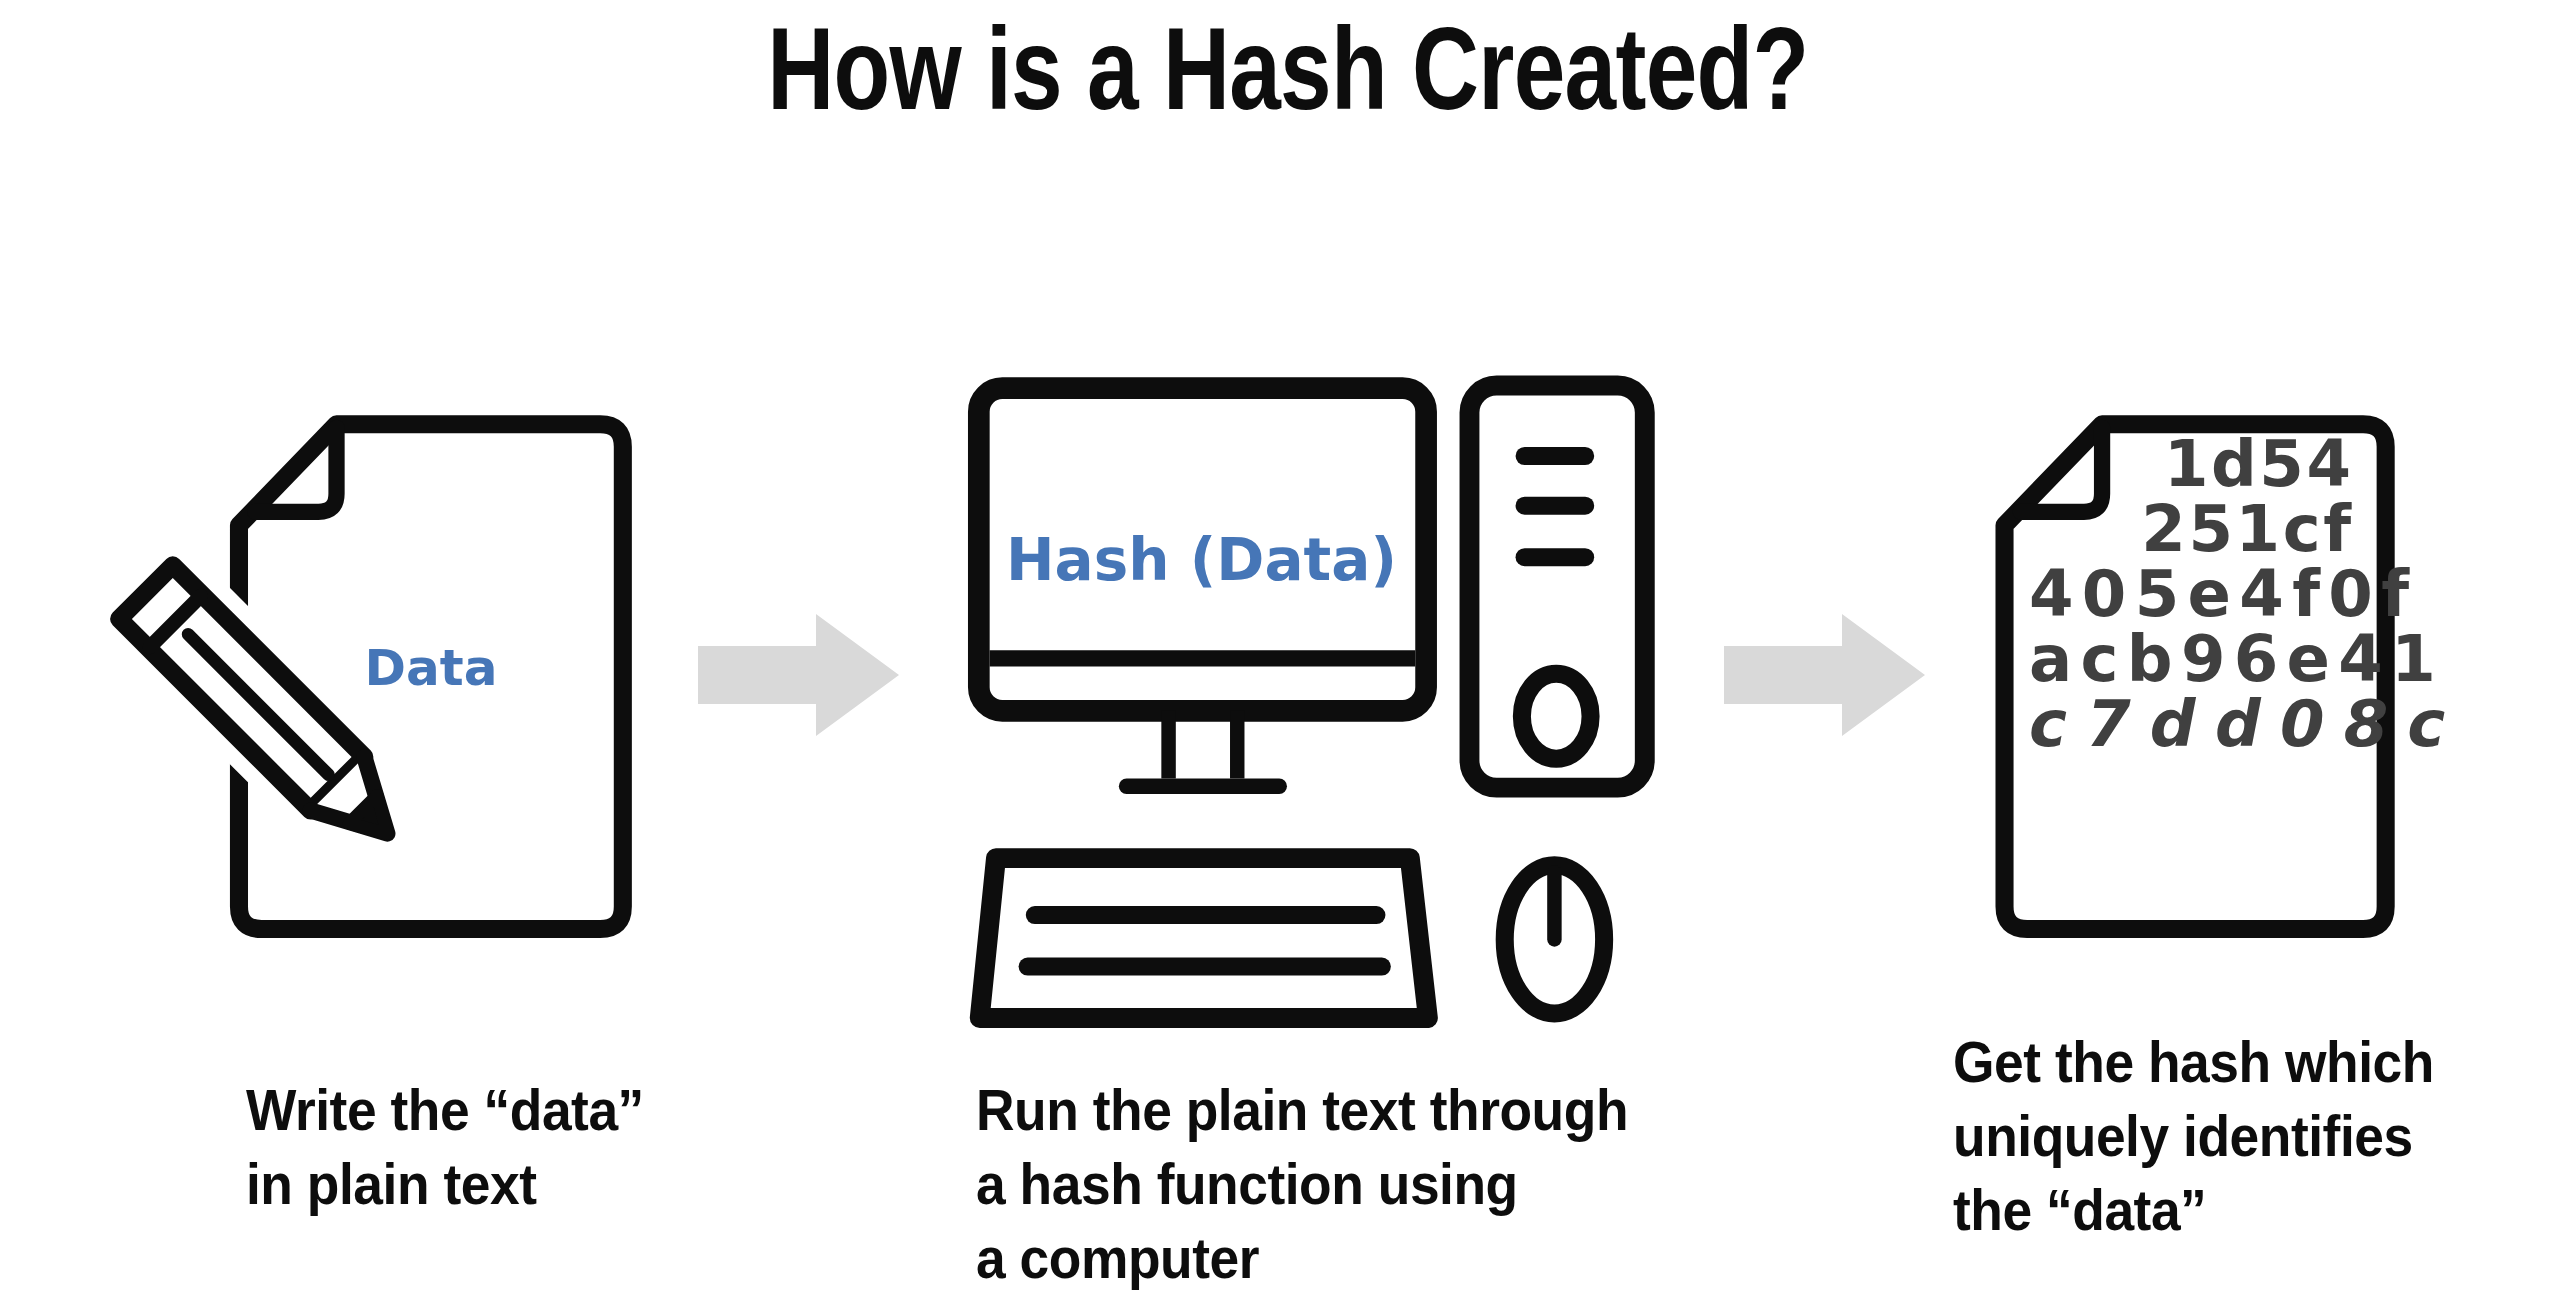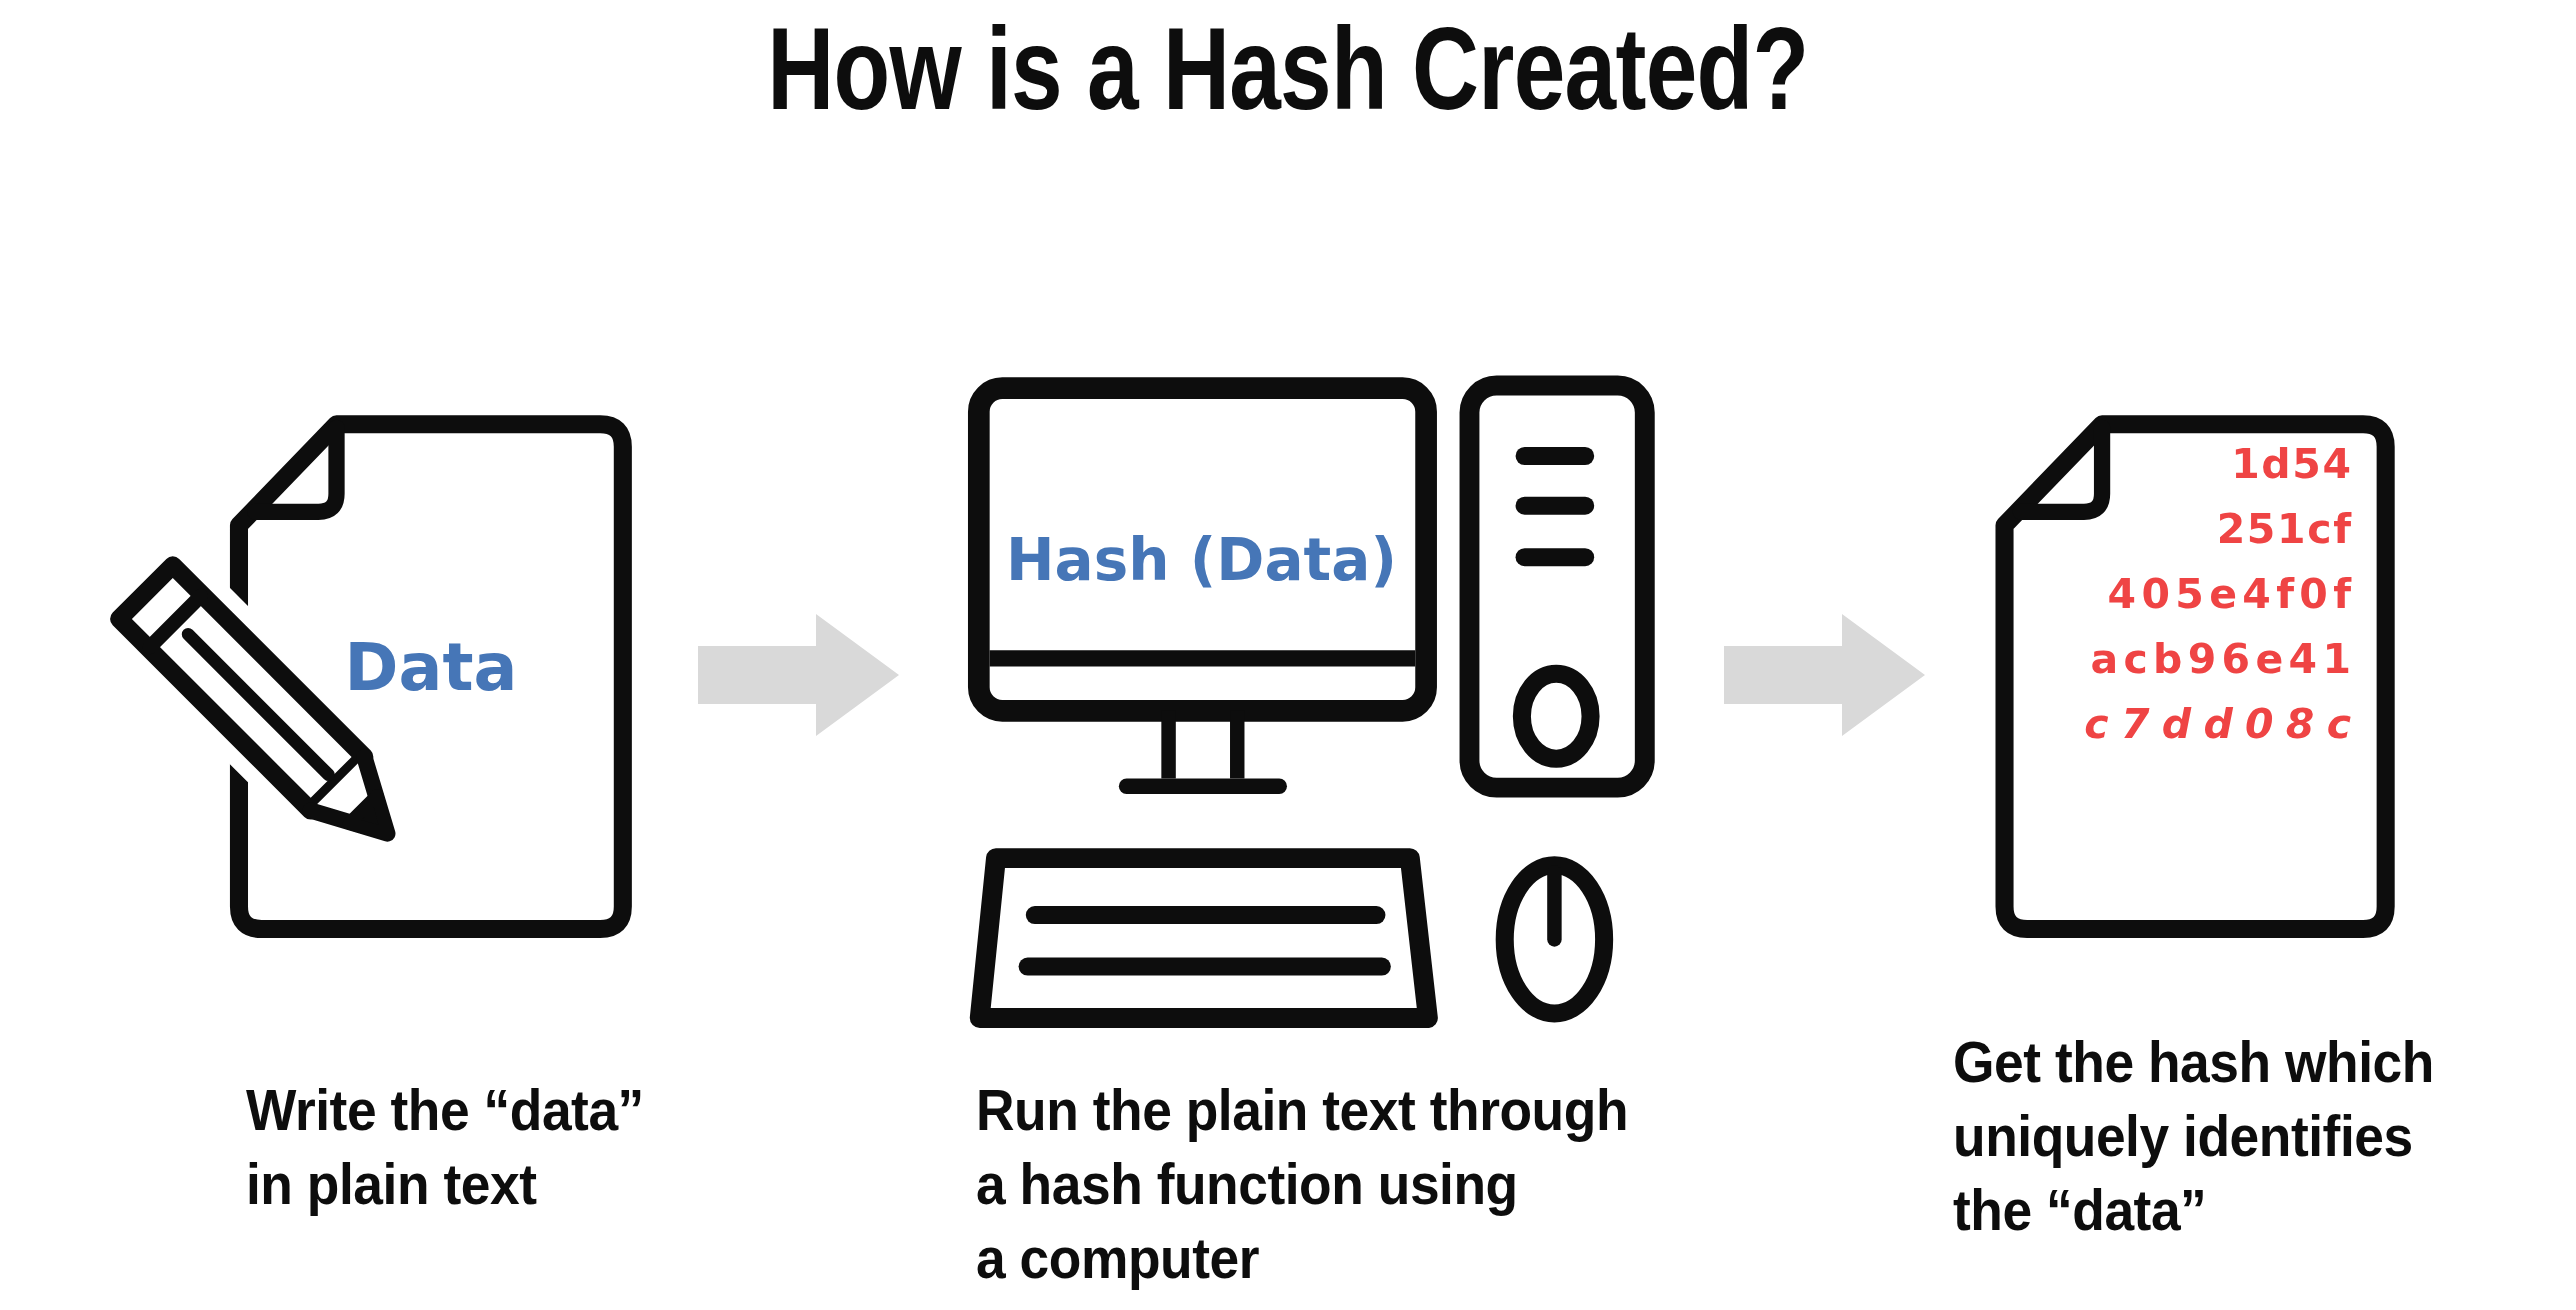--- a/index.html
+++ b/index.html
@@ -36,33 +36,33 @@
   .blue-label{
     position:absolute;
     color:#4676b7;
     font-family:"DejaVu Sans", sans-serif;
     font-weight:bold;
     text-align:center;
     white-space:nowrap;
   }
   .data-label{
     left:239px;top:632px;width:384px;
-    font-size:65px;line-height:72px;
+    font-size:50px;line-height:72px;
   }
   .hashcall-label{
     left:989px;top:520px;width:425px;
     font-size:58px;line-height:81px;
   }
   
   .hash-block{
     position:absolute;left:2029px;top:432px;width:322px;
-    color:#ef4444;
+    color:#404040;
     font-family:"DejaVu Sans", sans-serif;
     font-weight:bold;
-    font-size:41px;line-height:65px;
+    font-size:64px;line-height:65px;
     text-align:right;
     white-space:nowrap;
   }
   .hash-line{display:block;}
   .ls-sm{letter-spacing:0.04em;margin-right:-0.04em;}
   .ls-wide{letter-spacing:0.13em;margin-right:-0.13em;}
   .ls-xwide{letter-spacing:0.30em;margin-right:-0.30em;font-style:italic;}
   .ls-left{text-align:left;letter-spacing:0.14em;padding-left:3.6px;}
 
   

